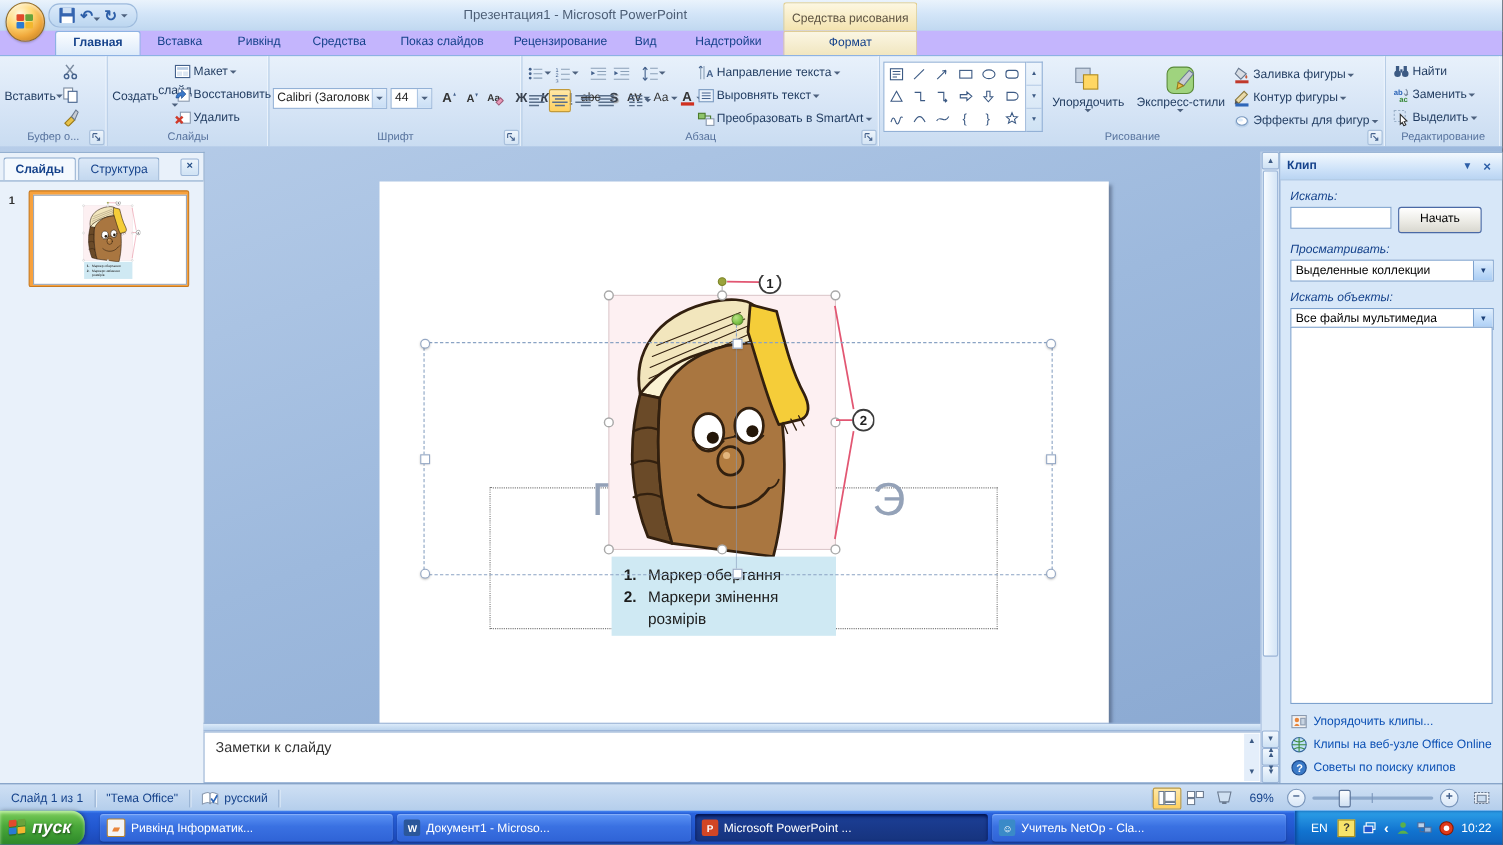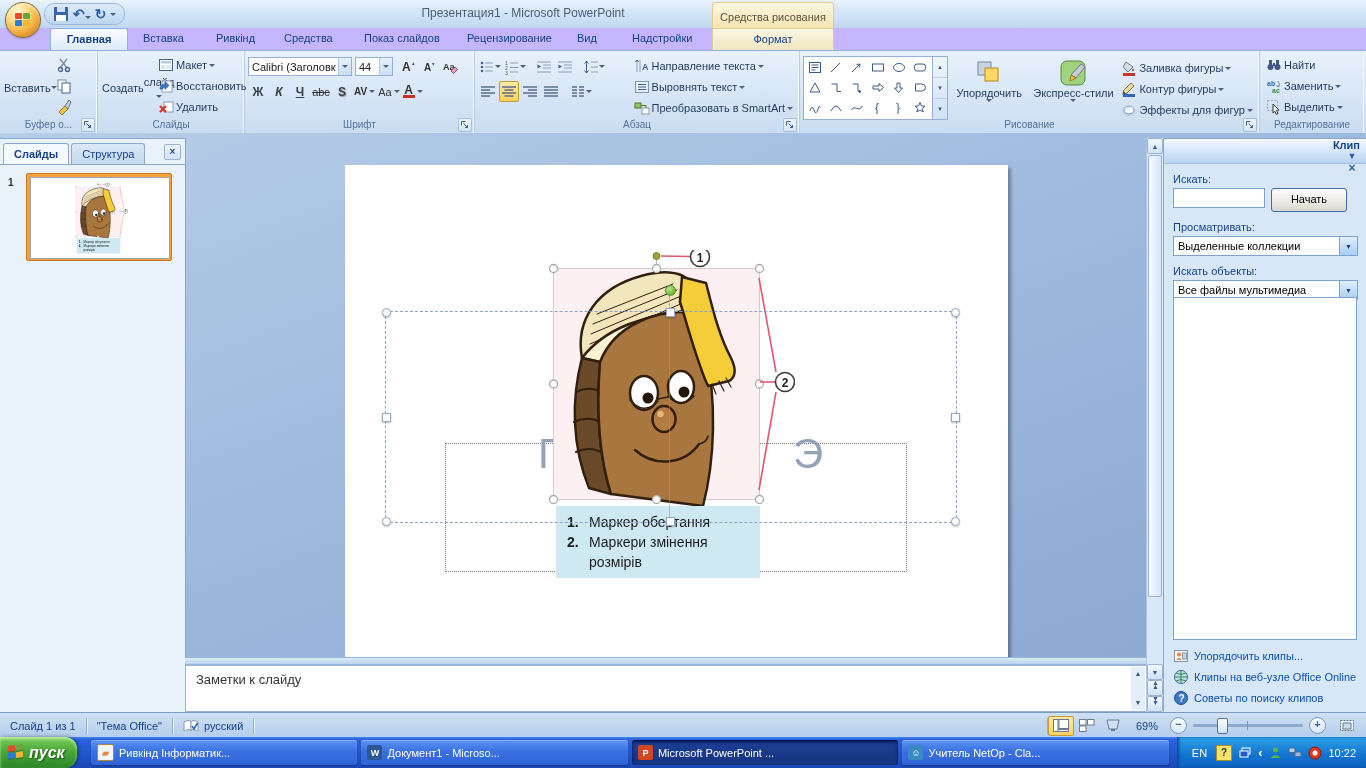--- a/index.html
+++ b/index.html
@@ -119,25 +119,25 @@
   .notes{position:absolute;left:0;right:16px;bottom:0;height:47px;background:#fff;border:1px solid #9ab4d6;
     box-sizing:border-box;}
   .notes-text{position:absolute;left:10px;top:6px;font-size:13px;color:#333;}
   .notes-scroll{position:absolute;right:1px;top:1px;bottom:1px;width:14px;background:#e4eefa;
     display:flex;flex-direction:column;justify-content:space-between;}
   .notes-scroll div{height:14px;text-align:center;font-size:7px;color:#3c5a84;line-height:14px;}
   
   .clip{position:absolute;right:0;top:5px;bottom:0;width:203px;background:#d7e7f8;
     border-left:1px solid #8ba9cc;border-top:1px solid #8ba9cc;box-sizing:border-box;}
   .clip-hd{height:24px;background:linear-gradient(#f3f9fe,#cfe3f9 60%,#b9d4f2);
-    border-bottom:1px solid #a8c3e2;display:flex;align-items:flex-end;padding:0 6px;flex-direction:column;}
+    border-bottom:1px solid #a8c3e2;display:flex;align-items:center;padding:0 6px;}
   .clip-hd .t{font-weight:bold;font-size:11px;color:#15428b;}
   .clip-hd .hbtn{margin-left:auto;font-size:9px;color:#2d5fa8;width:16px;text-align:center;}
   .clip-hd .hbtn.x{font-size:12px;font-weight:bold;margin-left:2px;}
-  .clip-lbl{margin:9px 0 3px 9px;font-size:11px;color:#15428b;}
+  .clip-lbl{margin:9px 0 3px 9px;font-size:11px;color:#15428b;font-style:italic;}
   .clip-row{display:flex;gap:6px;margin:0 9px;}
   .clip-input{width:92px;height:20px;border:1px solid #7da2ce;background:#fff;box-sizing:border-box;
     font-family:"Liberation Sans",sans-serif;font-size:11px;padding:0 3px;}
   .xpbtn{width:74px;height:22px;background:linear-gradient(#ffffff,#ecebe5 55%,#d8d7cf);
     border:1px solid #4a69a5;border-radius:3px;font-size:11px;color:#000;text-align:center;line-height:20px;}
   .clip-combo{margin:0 9px;height:20px;background:#fff;border:1px solid #7da2ce;display:flex;
     align-items:center;font-size:11px;color:#000;padding-left:4px;box-sizing:border-box;width:185px;}
   .clip-combo .chev{margin-left:auto;width:17px;height:100%;
     background:linear-gradient(#e0effe,#a8ccf4);border-left:1px solid #7da2ce;border-radius:0 1px 1px 0;
     display:flex;align-items:center;justify-content:center;font-size:7px;color:#1b3f77;}
@@ -380,21 +380,21 @@
                 <path d="M2 7 L8 13 M8 7 L2 13" stroke="#d03a2a" stroke-width="2.2"></path>
               </svg>
             <span>Удалить</span>
           </div>
         </div>
       </div>
       <div class="rg-label">Слайды</div>
     </div>
 
     <div class="rgroup" style="width:230px">
-      <div class="rg-body" style="flex-direction:column;gap:4px;padding-top:3px">
+      <div class="rg-body" style="flex-direction:row;gap:4px;padding-top:3px">
         <div class="row2">
           <div class="combo" style="width:104px">
             <span style="overflow:hidden;white-space:nowrap">Calibri (Заголовк</span>
             <span class="chev">
                 <span class="dar"></span>
               </span>
           </div>
           <div class="combo" style="width:38px;margin-left:2px">
             <span>44</span>
             <span class="chev">

